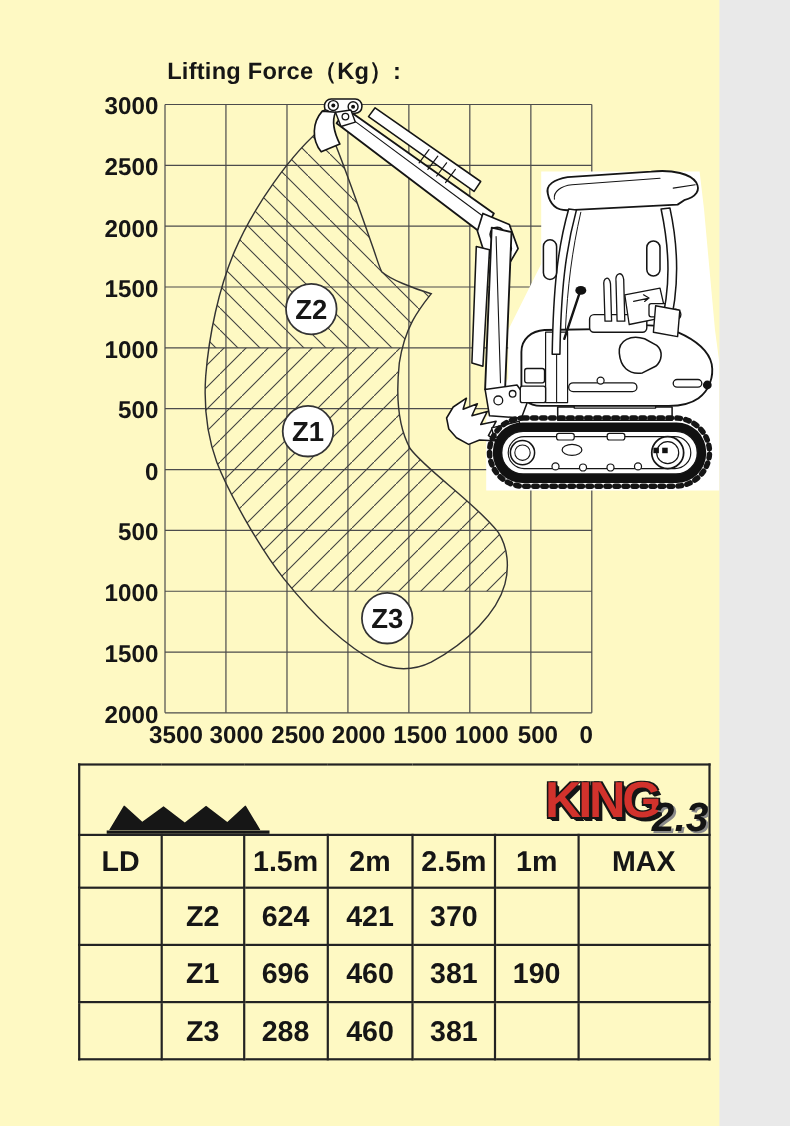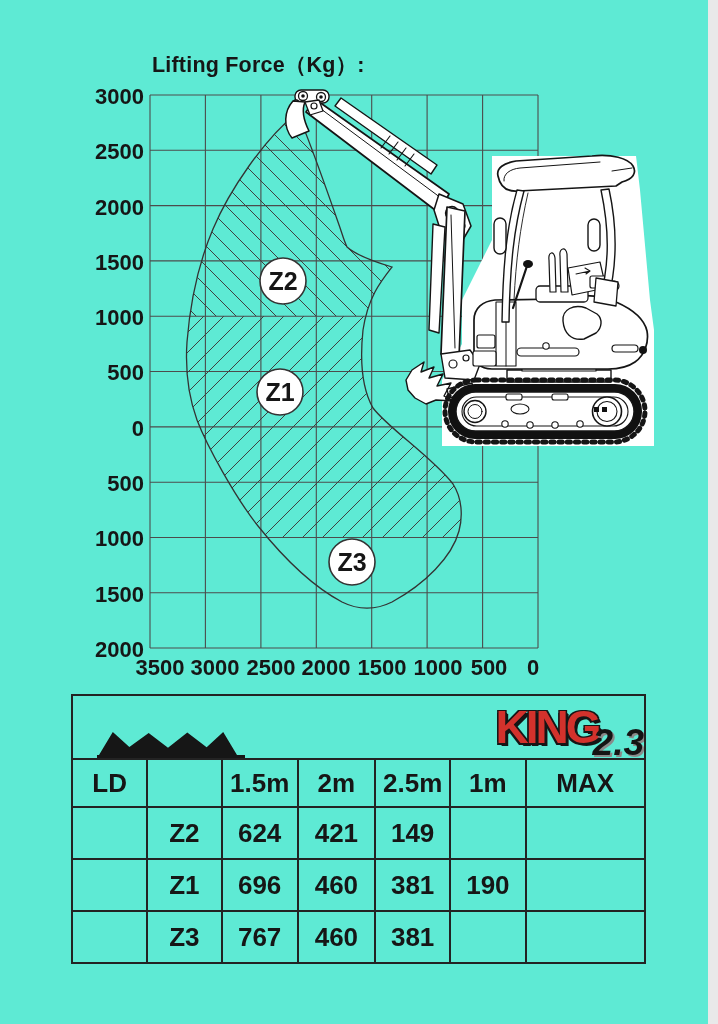--- a/index.html
+++ b/index.html
@@ -1,16 +1,16 @@
 <!DOCTYPE html>
 <html><head>
 <meta charset="utf-8">
 <style>
   html,body{margin:0;padding:0;background:#e9e9e9;}
-  .page{position:relative;width:708px;height:1024px;background:#5eead4;overflow:hidden;
+  .page{position:relative;width:654px;height:1024px;background:#fef9c3;overflow:hidden;
         font-family:"Liberation Sans",sans-serif;}
   svg{position:absolute;left:0;top:0;}
   svg text{font-family:"Liberation Sans",sans-serif;font-weight:700;fill:#161616;}
   .axis-lbl{font-size:22px;}
   .chart-title{font-size:21.5px;letter-spacing:.2px;}
   .zone-lbl{font-size:25px;}
 
   
   .cap-table{position:absolute;left:71px;top:694px;width:575px;}
   .cap-table table{border-collapse:collapse;width:100%;table-layout:fixed;}
@@ -226,37 +226,37 @@
       <td>2m</td>
       <td>2.5m</td>
       <td>1m</td>
       <td>MAX</td>
     </tr>
     <tr>
       <td></td>
       <td>Z2</td>
       <td>624</td>
       <td>421</td>
-      <td>149</td>
+      <td>370</td>
       <td></td>
       <td></td>
     </tr>
     <tr>
       <td></td>
       <td>Z1</td>
       <td>696</td>
       <td>460</td>
       <td>381</td>
       <td>190</td>
       <td></td>
     </tr>
     <tr>
       <td></td>
       <td>Z3</td>
-      <td>767</td>
+      <td>288</td>
       <td>460</td>
       <td>381</td>
       <td></td>
       <td></td>
     </tr>
   </tbody>
       </table>
 </div>
 
 </div>

